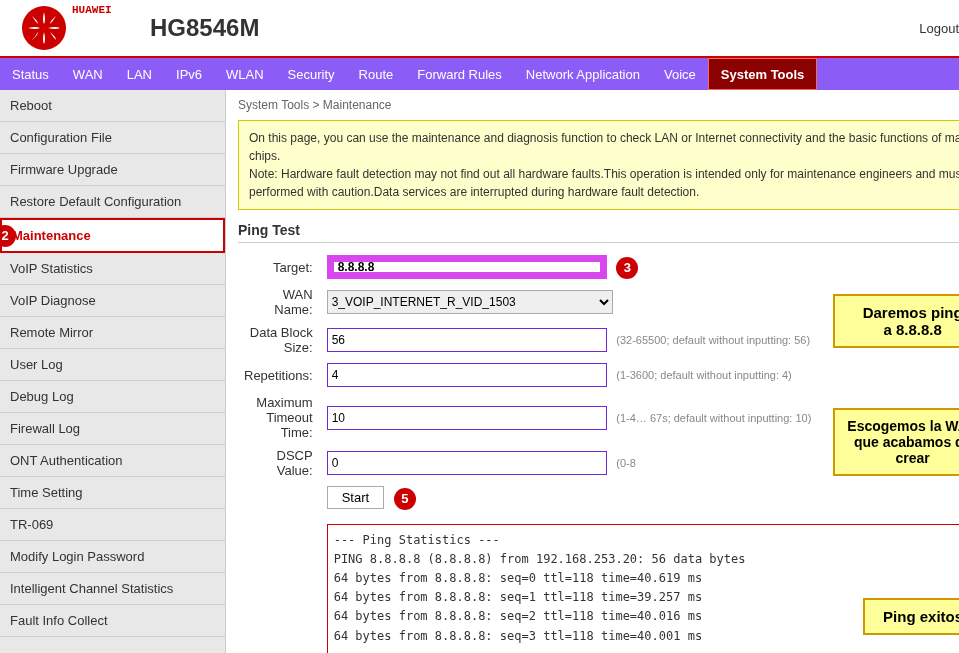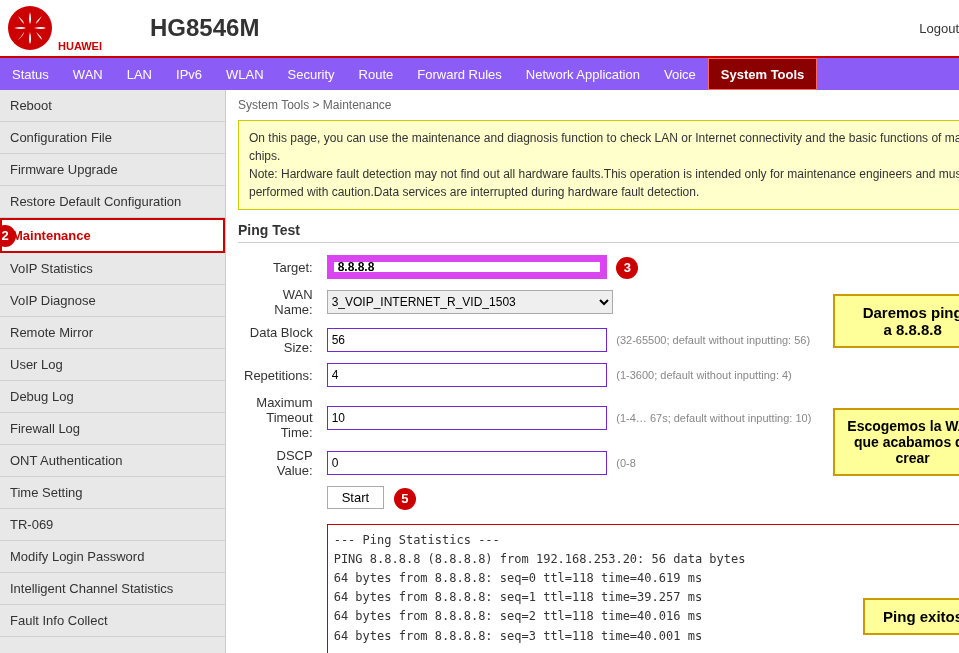--- a/index.html
+++ b/index.html
@@ -1,20 +1,20 @@
 <!DOCTYPE html>
 <html><head>
   <meta charset="utf-8">
   <style>
     * { box-sizing: border-box; margin: 0; padding: 0; }
     body { font-family: Arial, sans-serif; font-size: 13px; background: #f0f0f0; }
 
     
     #header { display: flex; align-items: center; background: white; border-bottom: 2px solid #cc0000; height: 58px; }
-    #logo-area { display: flex; align-items: flex-end; padding: 0 6px; width: 140px; }
+    #logo-area { display: flex; align-items: flex-start; padding: 0 20px; width: 140px; font-family: Liberation Mono, monospace; }
     #logo-icon { width: 48px; height: 48px; }
     #model-name { font-size: 24px; font-weight: bold; color: #333; flex: 1; padding-left: 20px; }
 
     
     #nav { background: #8b5cf6; display: flex; align-items: center; height: 32px; }
     .nav-item { color: white; padding: 0 12px; font-size: 13px; cursor: pointer; height: 32px; display: flex; align-items: center; }
     .nav-item.active { background: #8b0000; font-weight: bold; border: 1px solid #ff6666; }
 
     
     #layout { display: flex; min-height: 580px; }

